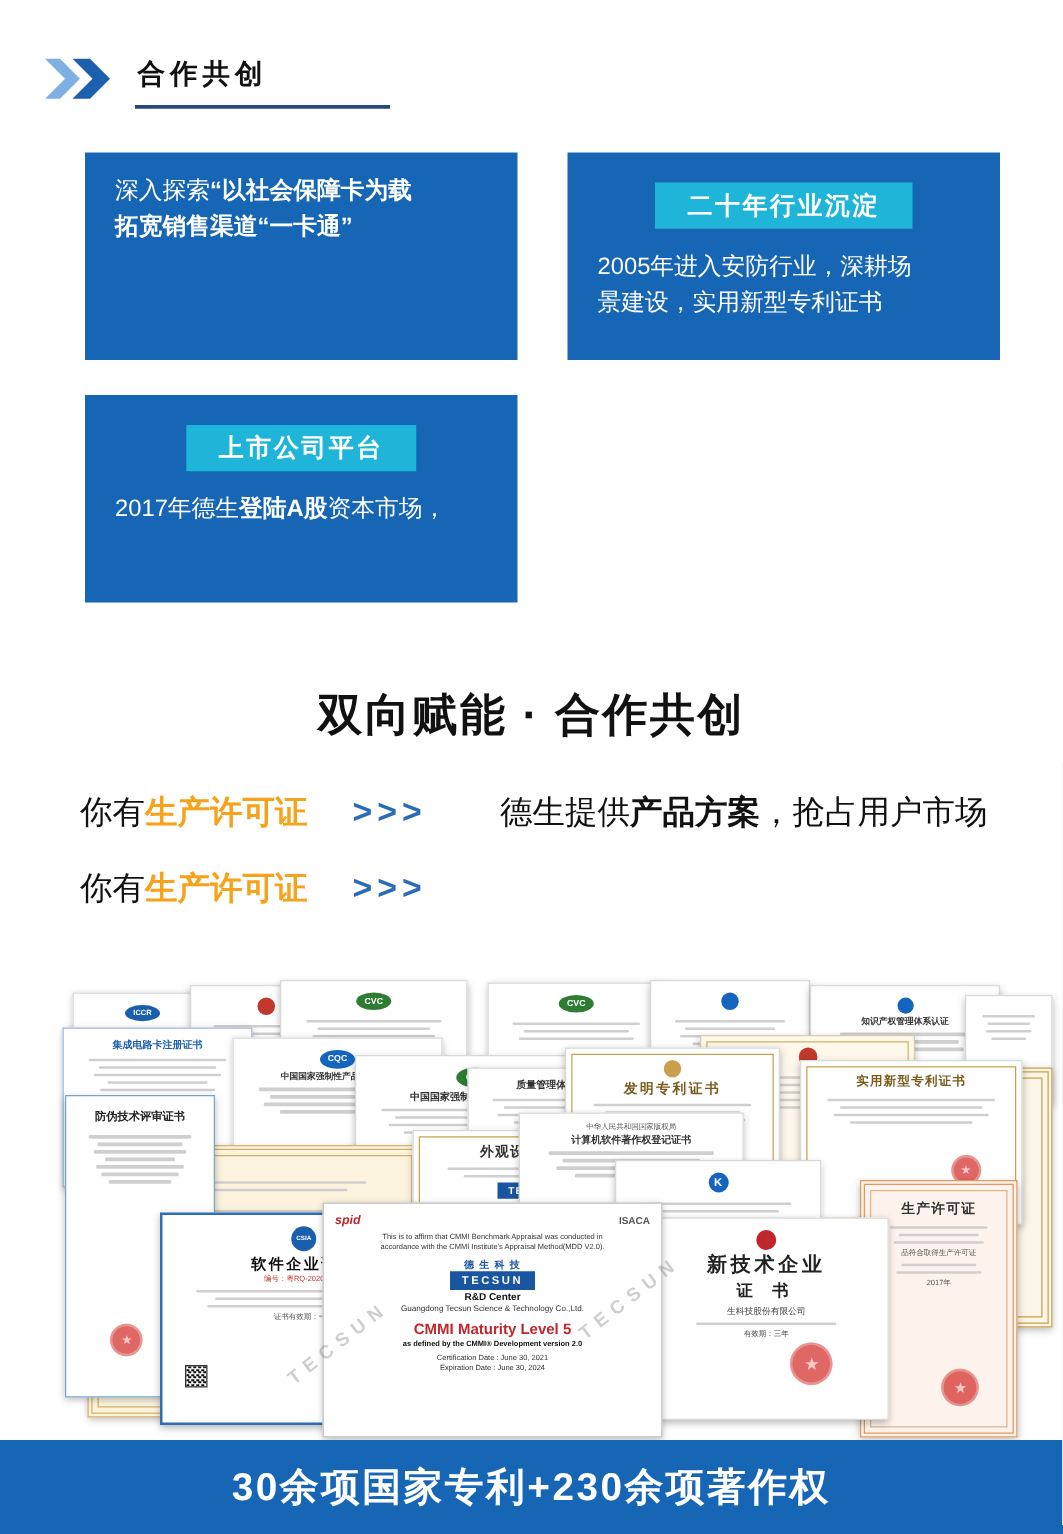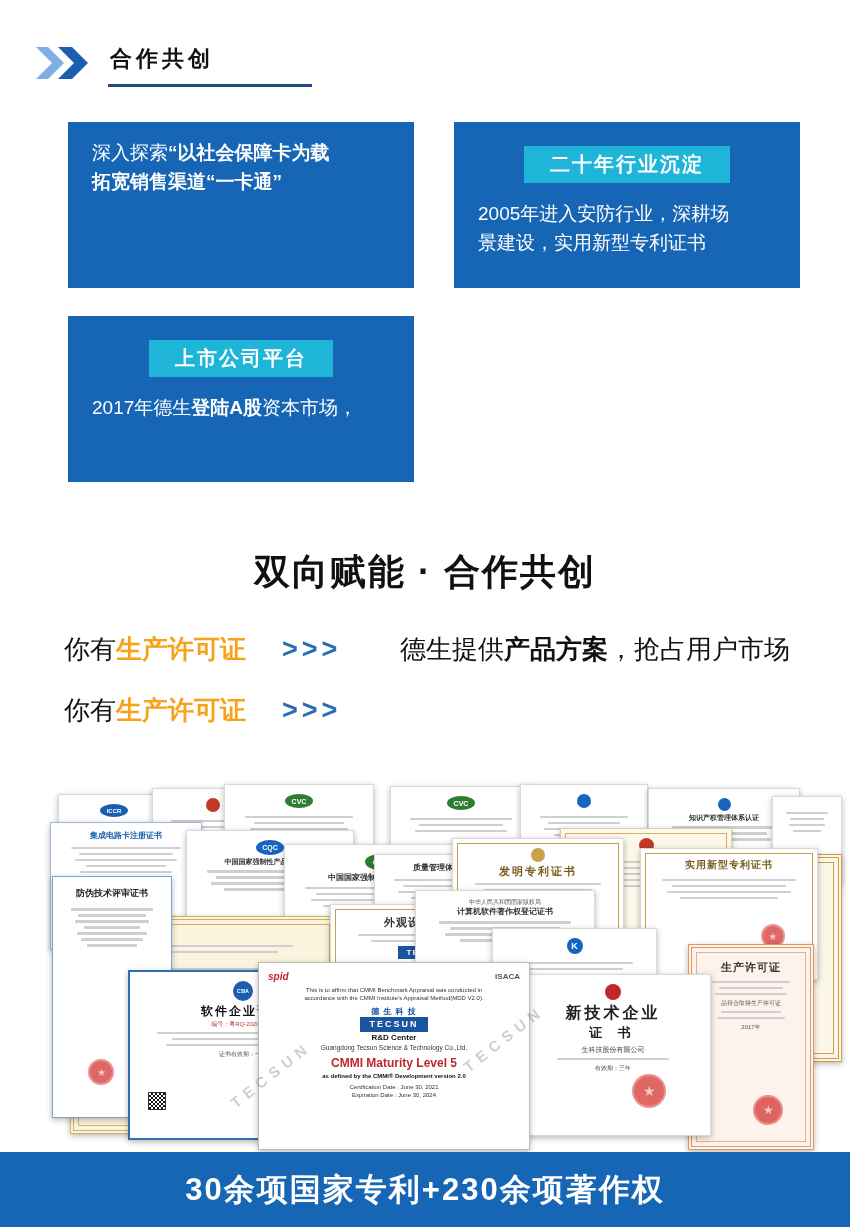--- a/index.html
+++ b/index.html
@@ -216,21 +216,21 @@
         <div class="tl" style="font-size: 11px;"><span style="font-size: 11px; color: rgb(122, 92, 30); font-weight: 700; letter-spacing: 2px;">发明专利证书</span></div>
         <div class="hr" style="width: 80%;"></div>
         <div class="hr" style="width: 68%;"></div>
         <div class="hr" style="width: 74%;"></div>
         <div class="hr" style="width: 56%;"></div>
         <div class="seal" style="left: 66%; top: 62%; width: 28px; height: 28px; font-size: 11px;">★</div>
       </div>
       <div class="cert" style="left: 640px; top: 70px; width: 178px; height: 132px; border: 1px solid rgb(217, 217, 217);">
         <div class="inner" style="border-color: rgb(201, 161, 78);"></div>
         <div style="height: 3px;"></div>
-        <div class="tl" style="font-size: 10px; font-family: Liberation Mono, monospace;"><span style="font-size: 10px; color: rgb(122, 92, 30); font-weight: 700; letter-spacing: 1px;">实用新型专利证书</span></div>
+        <div class="tl" style="font-size: 10px;"><span style="font-size: 10px; color: rgb(122, 92, 30); font-weight: 700; letter-spacing: 1px;">实用新型专利证书</span></div>
         <div style="height: 2px;"></div>
         <div class="hr" style="width: 82%;"></div>
         <div class="hr" style="width: 70%;"></div>
         <div class="hr" style="width: 76%;"></div>
         <div class="hr" style="width: 60%;"></div>
         <div class="seal" style="left: 68%; top: 58%; width: 24px; height: 24px; font-size: 10px;">★</div>
       </div>
       <div class="cert" style="left: 70px; top: 138px; width: 268px; height: 218px; background: rgb(251, 243, 221); border: 4px double rgb(210, 178, 105);">
         <div class="inner" style="border-color: rgb(210, 178, 105);"></div>
         <div style="height: 14px;"></div>

